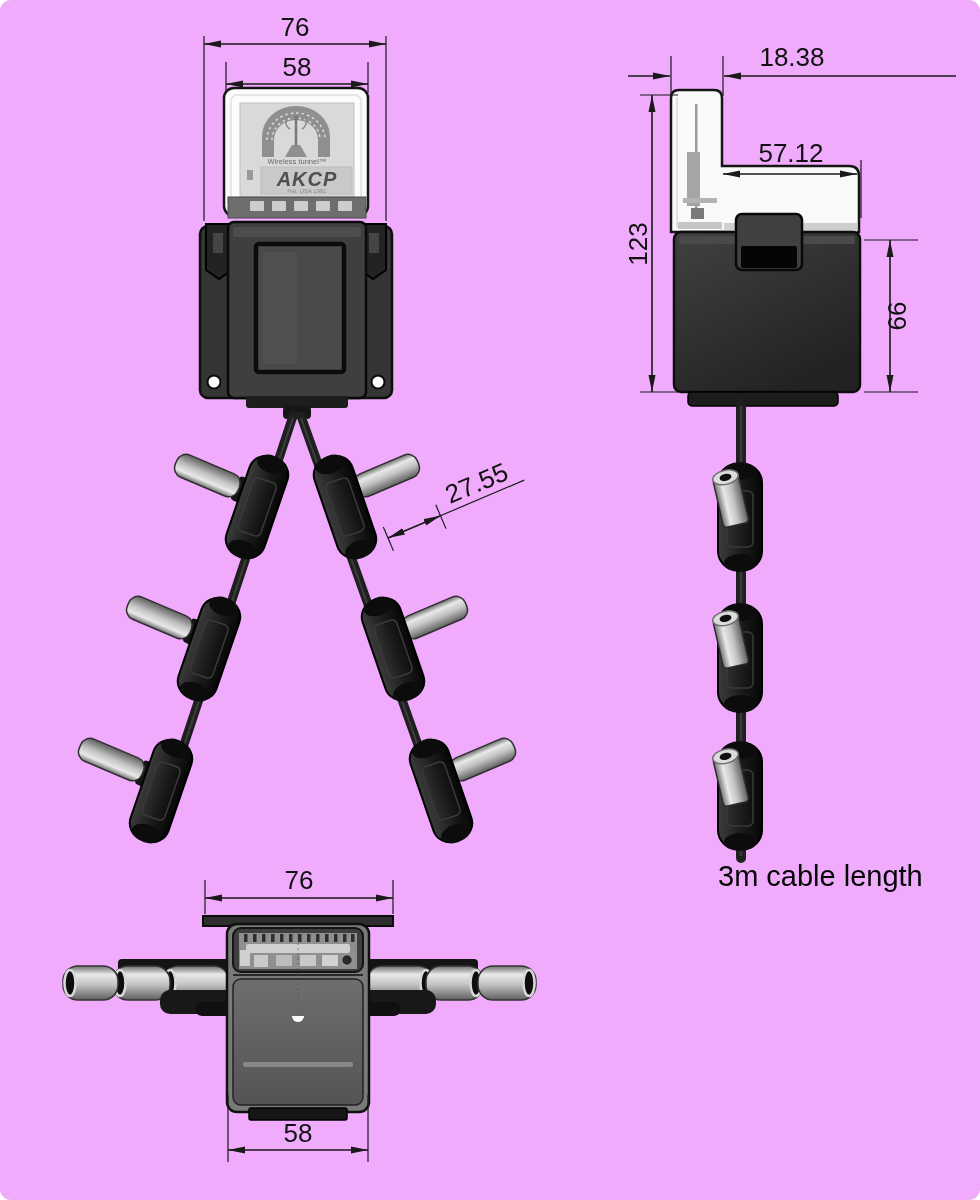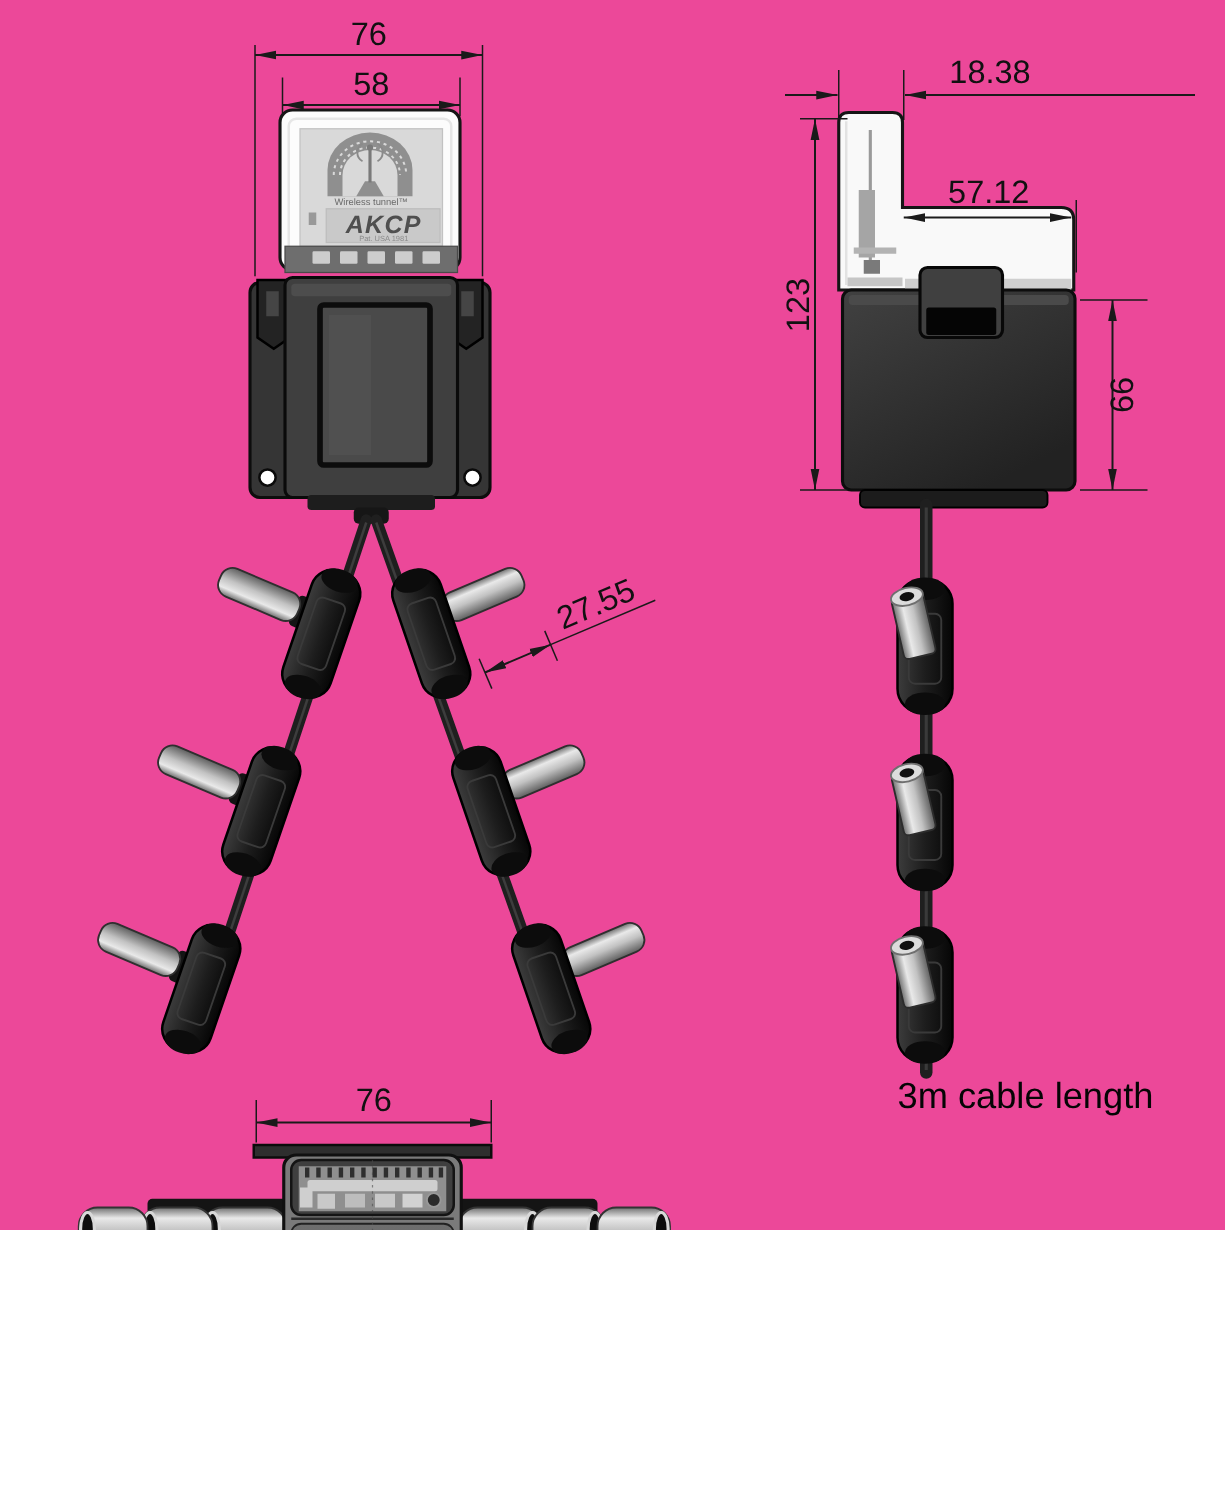--- a/index.html
+++ b/index.html
@@ -1,16 +1,16 @@
 <!DOCTYPE html>
 <html><head>
 <meta charset="utf-8">
 <style>
   html,body{margin:0;padding:0;background:#ffffff;}
-  .stage{width:980px;height:984px;position:relative;background:#ec4899;overflow:hidden;}
+  .stage{width:980px;height:1200px;position:relative;background:#f0abfc;overflow:hidden;border-radius:11px;}
   svg{display:block;}
   .dim{font-family:"Liberation Sans",sans-serif;font-size:26px;fill:#111;}
   .note{font-family:"Liberation Sans",sans-serif;font-size:29px;fill:#050505;}
   .lbl-tiny{font-family:"Liberation Sans",sans-serif;font-size:7.5px;fill:#6a6a6a;}
   .lbl-brand{font-family:"Liberation Sans",sans-serif;font-size:20px;font-weight:bold;font-style:italic;fill:#4f4f4f;letter-spacing:1px;}
   .lbl-pat{font-family:"Liberation Sans",sans-serif;font-size:6px;fill:#8a8a8a;}
   .dl{stroke:#1a1a1a;stroke-width:1.6;fill:none;}
   .xl{stroke:#1a1a1a;stroke-width:1.2;fill:none;}
 </style>
 </head>

